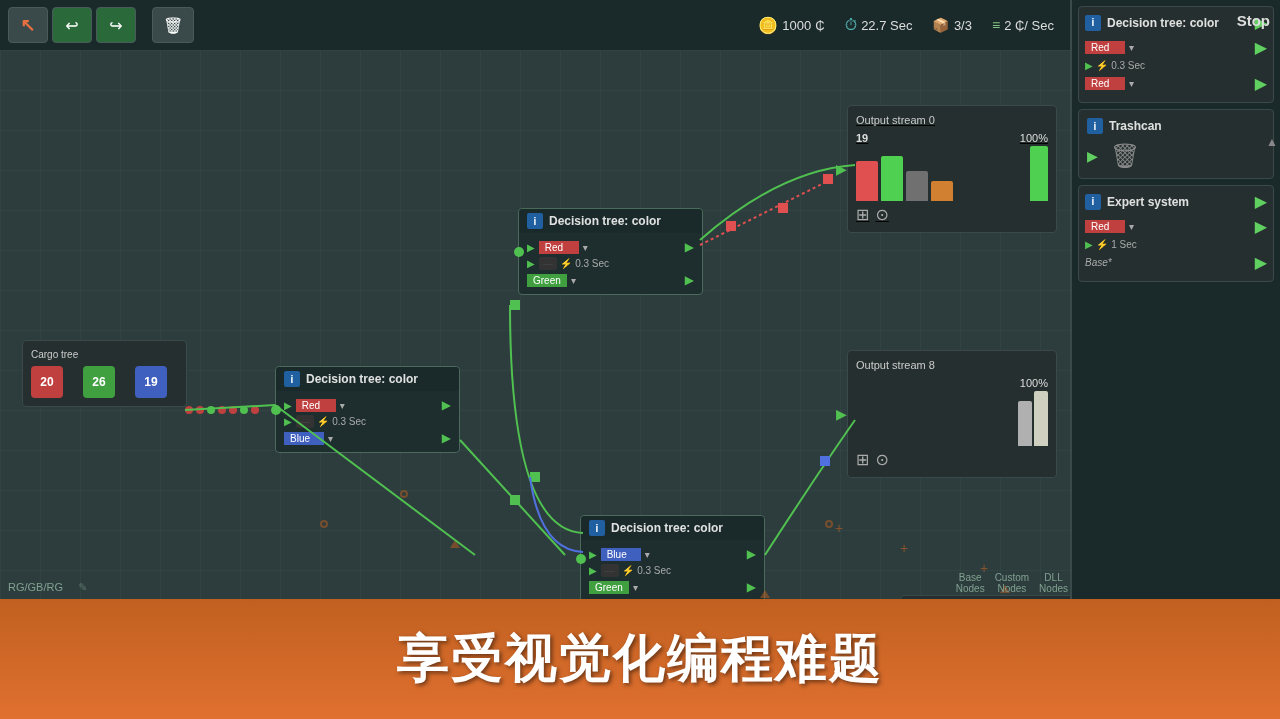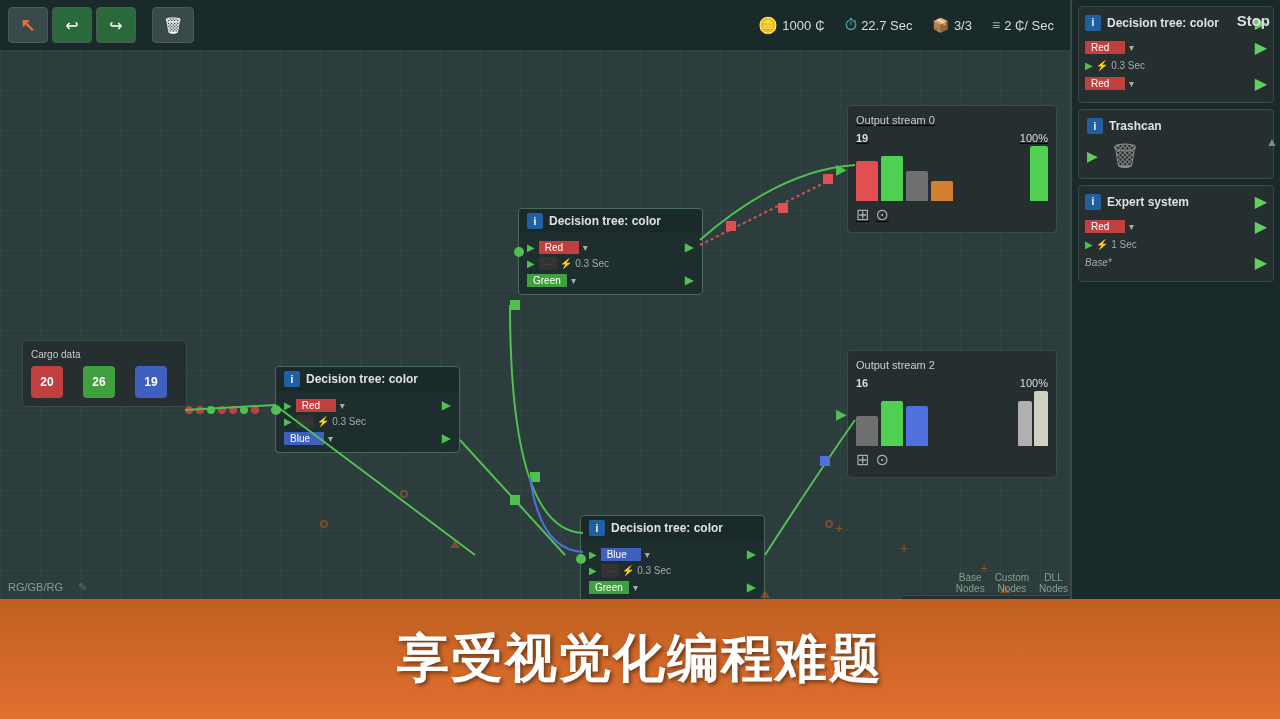--- a/index.html
+++ b/index.html
@@ -470,21 +470,21 @@
     <rect x="510" y="445" width="10" height="10" fill="#50c050"></rect>
     <rect x="510" y="250" width="10" height="10" fill="#50c050"></rect>
     <rect x="790" y="570" width="10" height="10" fill="#50c050"></rect>
 
     <path d="M 510 255 Q 510 480 583 483" stroke="#50c050" stroke-width="2" fill="none"></path>
 
     <path d="M 530 427 Q 540 500 583 502" stroke="#5070e0" stroke-width="2" fill="none"></path>
   </svg>
 
   <div class="cargo-data" style="left:22px; top:290px; width:165px;">
-    <div class="cargo-title">Cargo data</div>
+    <div class="cargo-title">Cargo tree</div>
     <div class="cargo-items">
       <div class="cargo-item cargo-red">
         <span>20</span>
       </div>
       <div class="cargo-item cargo-green">
         <span>26</span>
       </div>
       <div class="cargo-item cargo-blue">
         <span>19</span>
       </div>
@@ -602,30 +602,22 @@
         <span class="node-color-tag" style="background:#40a040;">Green</span>
         <span style="color:#aaa; font-size:10px;">▾</span>
         <span class="port-arrow-right">▶</span>
       </div>
     </div>
 
     <div style="position:absolute; left:-5px; top:50%; transform:translateY(-50%); width:10px; height:10px; background:#50c050; border-radius:50%;"></div>
   </div>
 
   <div class="output-stream" style="left:847px; top:300px; width:210px;">
-    <div class="output-stream-title">Output stream 2</div>
+    <div class="output-stream-title">Output stream 8</div>
     <div style="display:flex; align-items:flex-start; gap:6px;">
-      <div style="display:flex; flex-direction:column; gap:2px;">
-        <div style="color:#ddd; font-size:11px; font-weight:bold;">16</div>
-        <div style="display:flex; align-items:flex-end; gap:3px; height:55px;">
-          <div class="output-bar bar-gray" style="height:30px;"></div>
-          <div class="output-bar bar-green" style="height:45px;"></div>
-          <div class="output-bar bar-blue" style="height:40px;"></div>
-        </div>
-      </div>
       <div style="display:flex; flex-direction:column; align-items:flex-end; gap:2px; flex:1;">
         <div style="color:#ddd; font-size:11px;">100%</div>
         <div style="display:flex; align-items:flex-end; height:55px; gap:2px;">
           <div class="output-bar" style="height:45px; width:14px; background:#b0b0b0;"></div>
           <div class="output-bar" style="height:55px; width:14px; background:#d0d0c0;"></div>
         </div>
       </div>
     </div>
     <div class="output-icons">
       <span style="color:#aaa; font-size:16px;">⊞</span>

